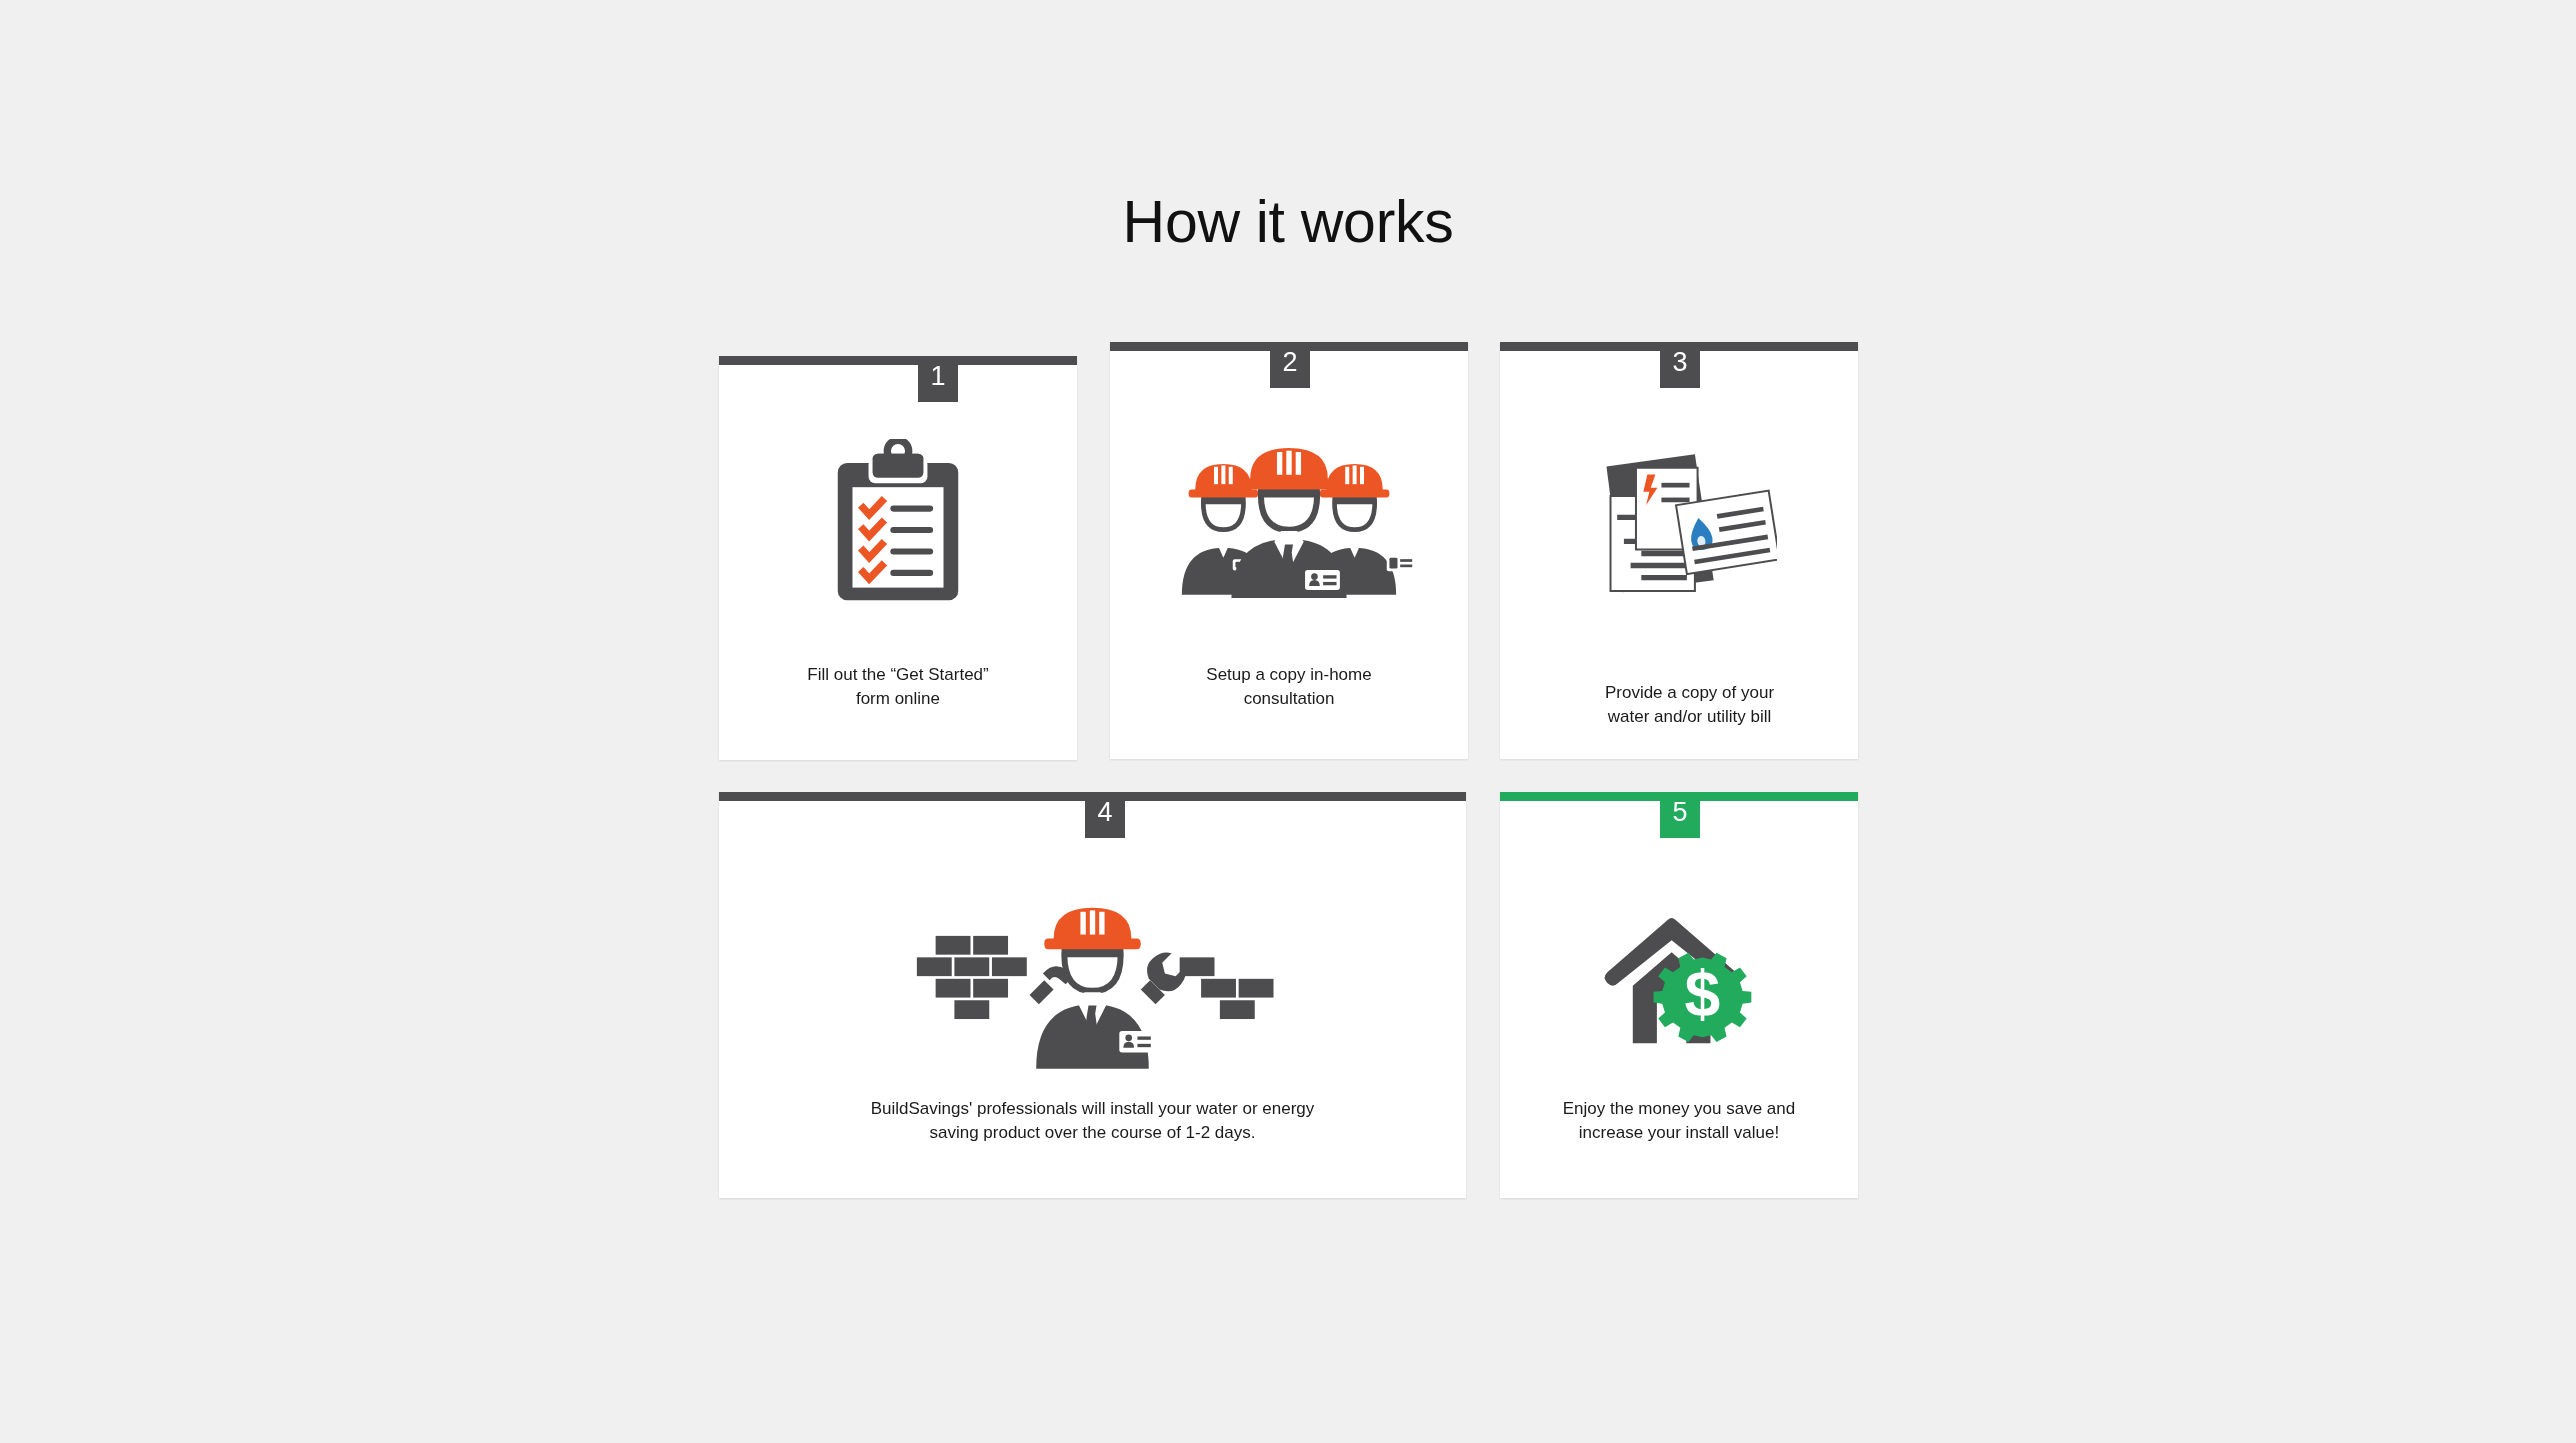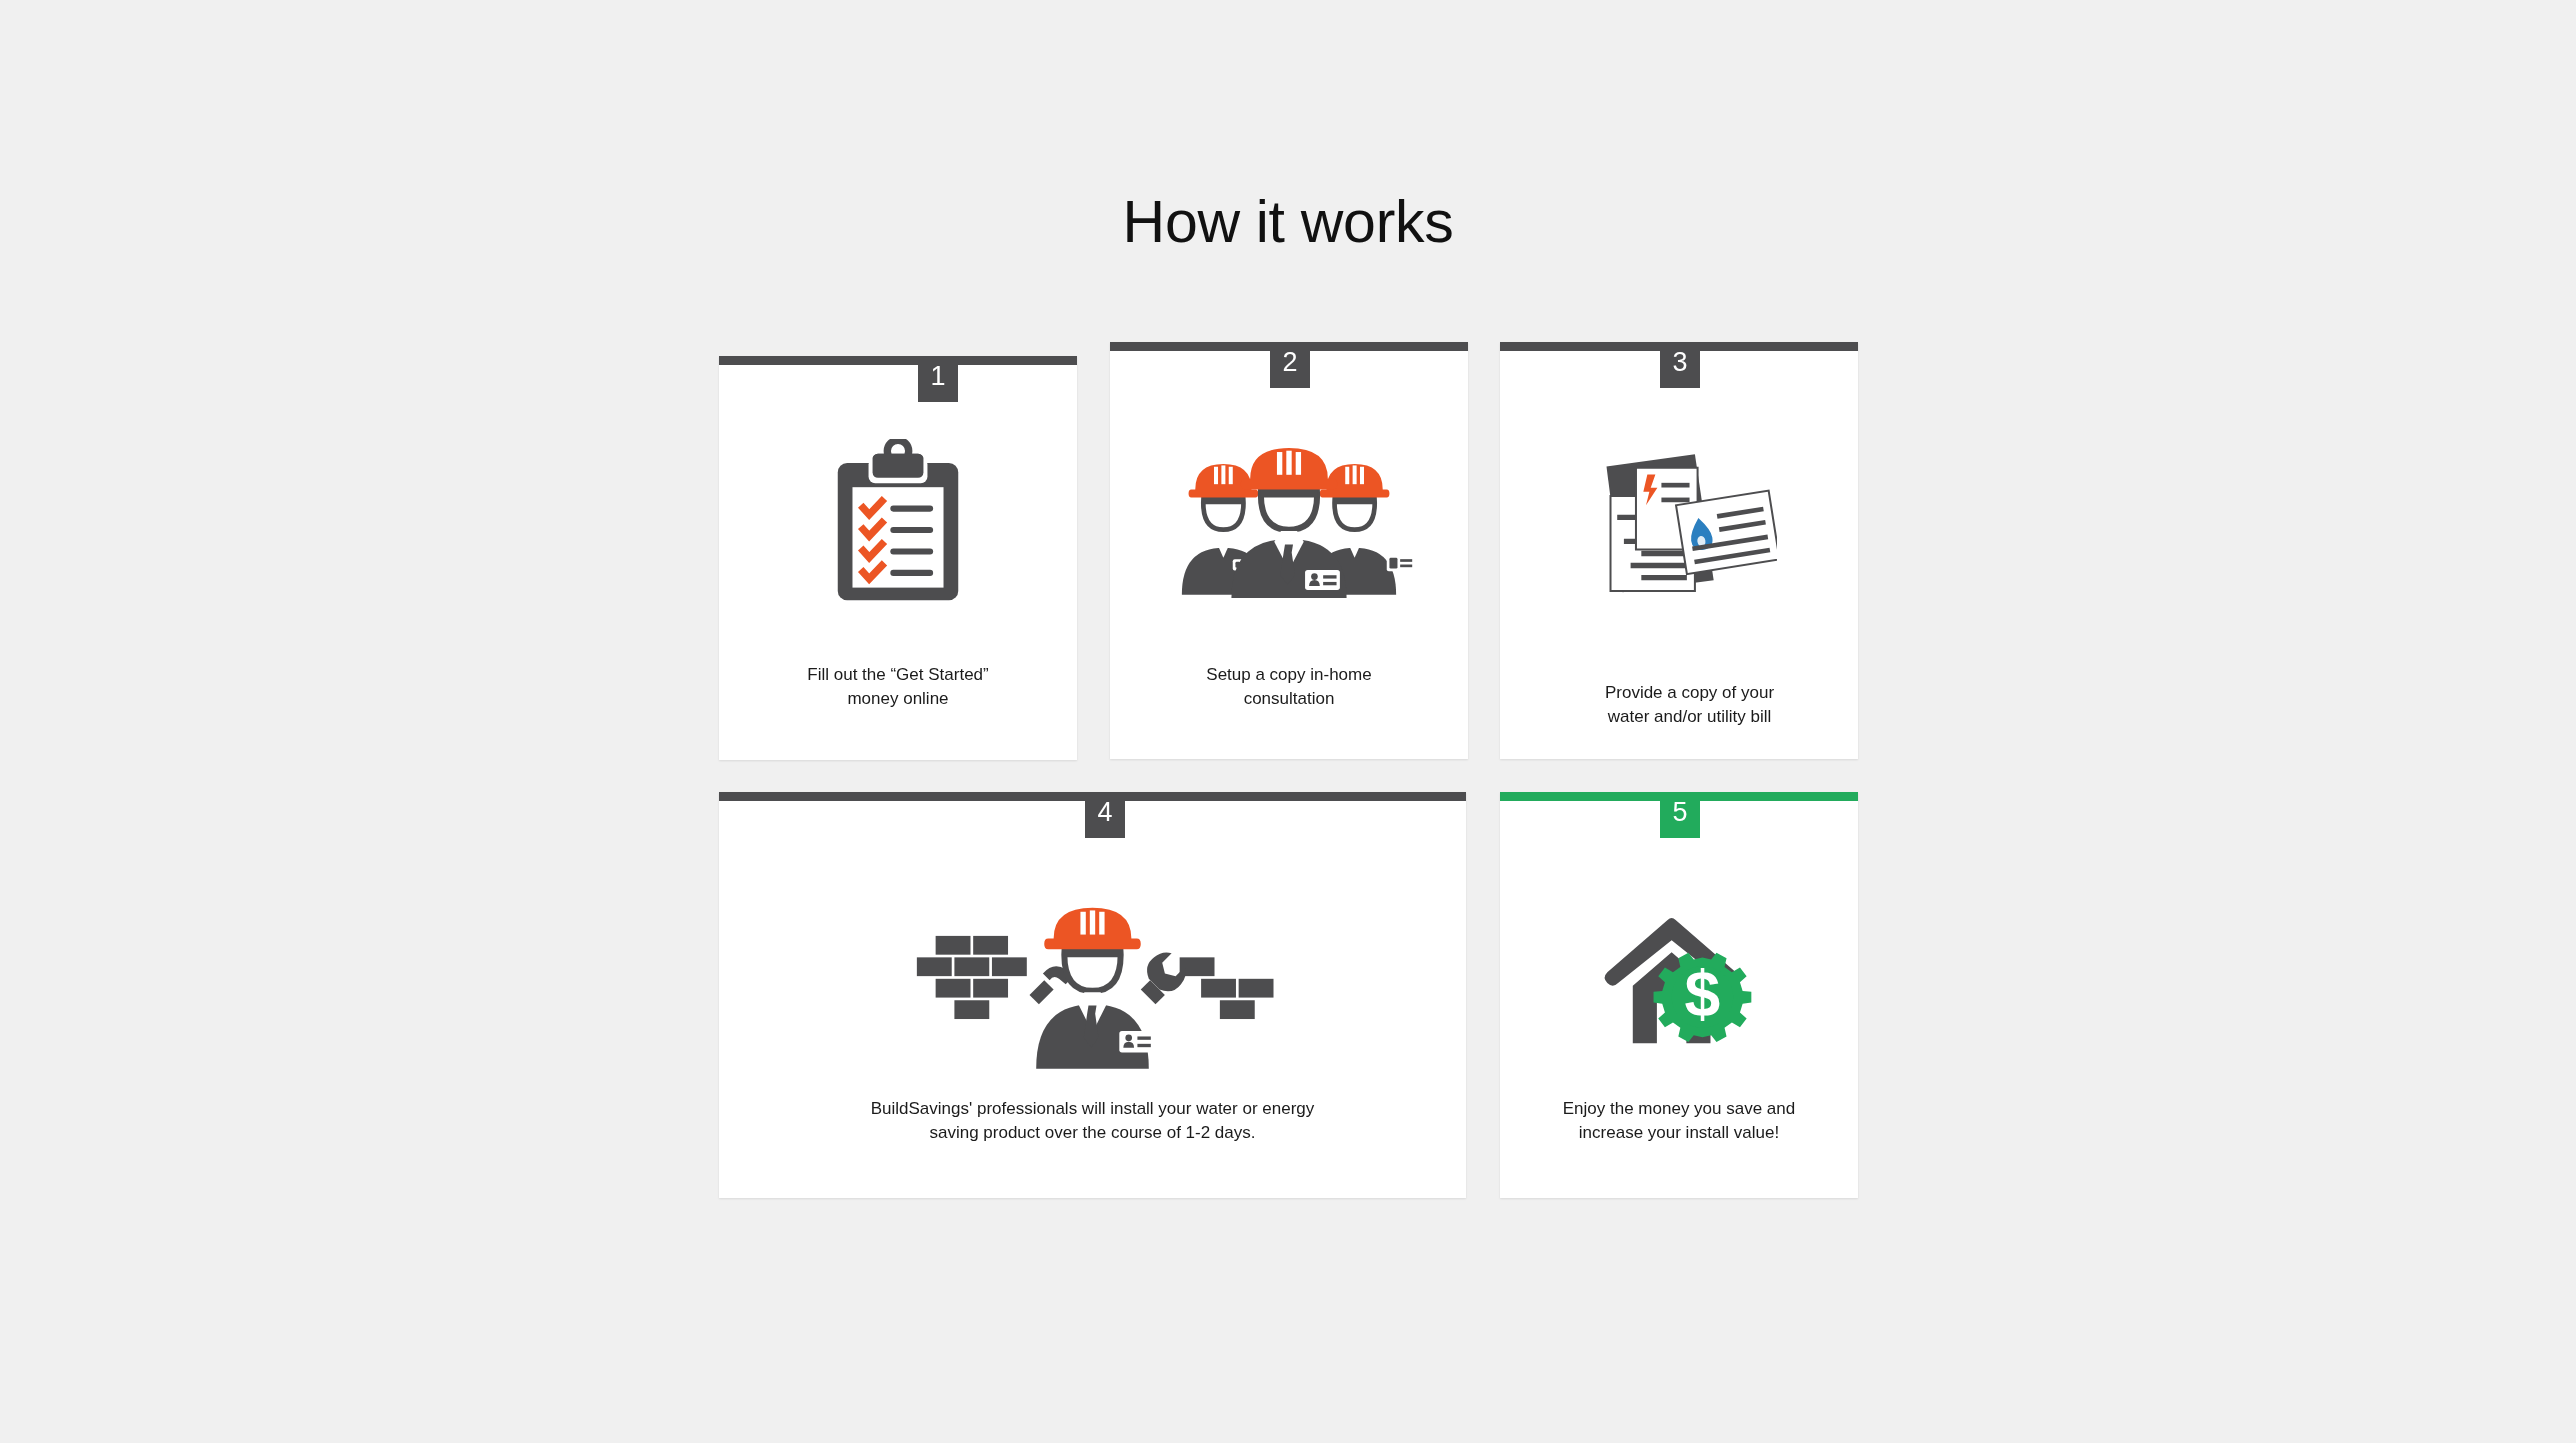--- a/index.html
+++ b/index.html
@@ -155,21 +155,21 @@
           <line x1="93" y1="104" x2="148" y2="104"></line>
           <line x1="93" y1="136" x2="148" y2="136"></line>
           <line x1="93" y1="168" x2="148" y2="168"></line>
           <line x1="93" y1="200" x2="148" y2="200"></line>
         </g>
       </svg>
     </div>
 
     <div class="card-caption">
       <div>Fill out the “Get Started”</div>
-      <div>money online</div>
+      <div>form online</div>
     </div>
   </div>
 
   <div class="card" id="card-2">
     <div class="card-bar"></div>
     <div class="card-badge">2</div>
 
     <div class="card-icon">
       <svg class="icon-svg" width="268" height="154" viewBox="0 0 400 230" aria-hidden="true">
 

